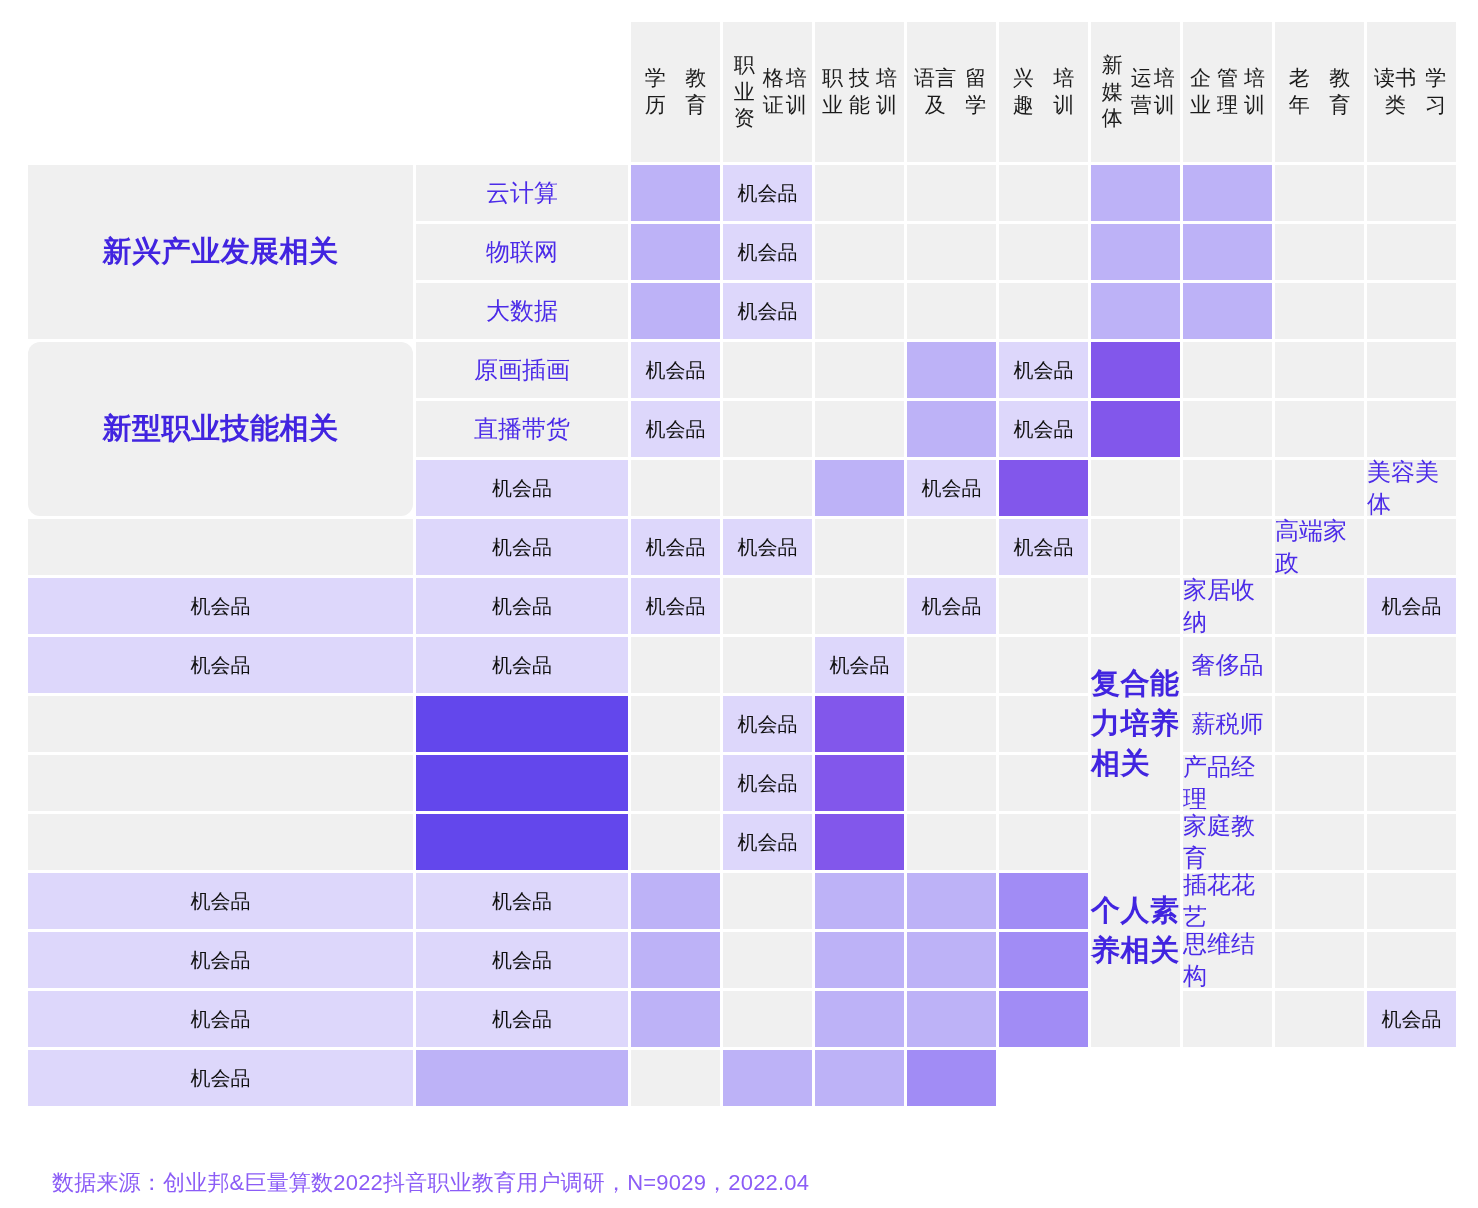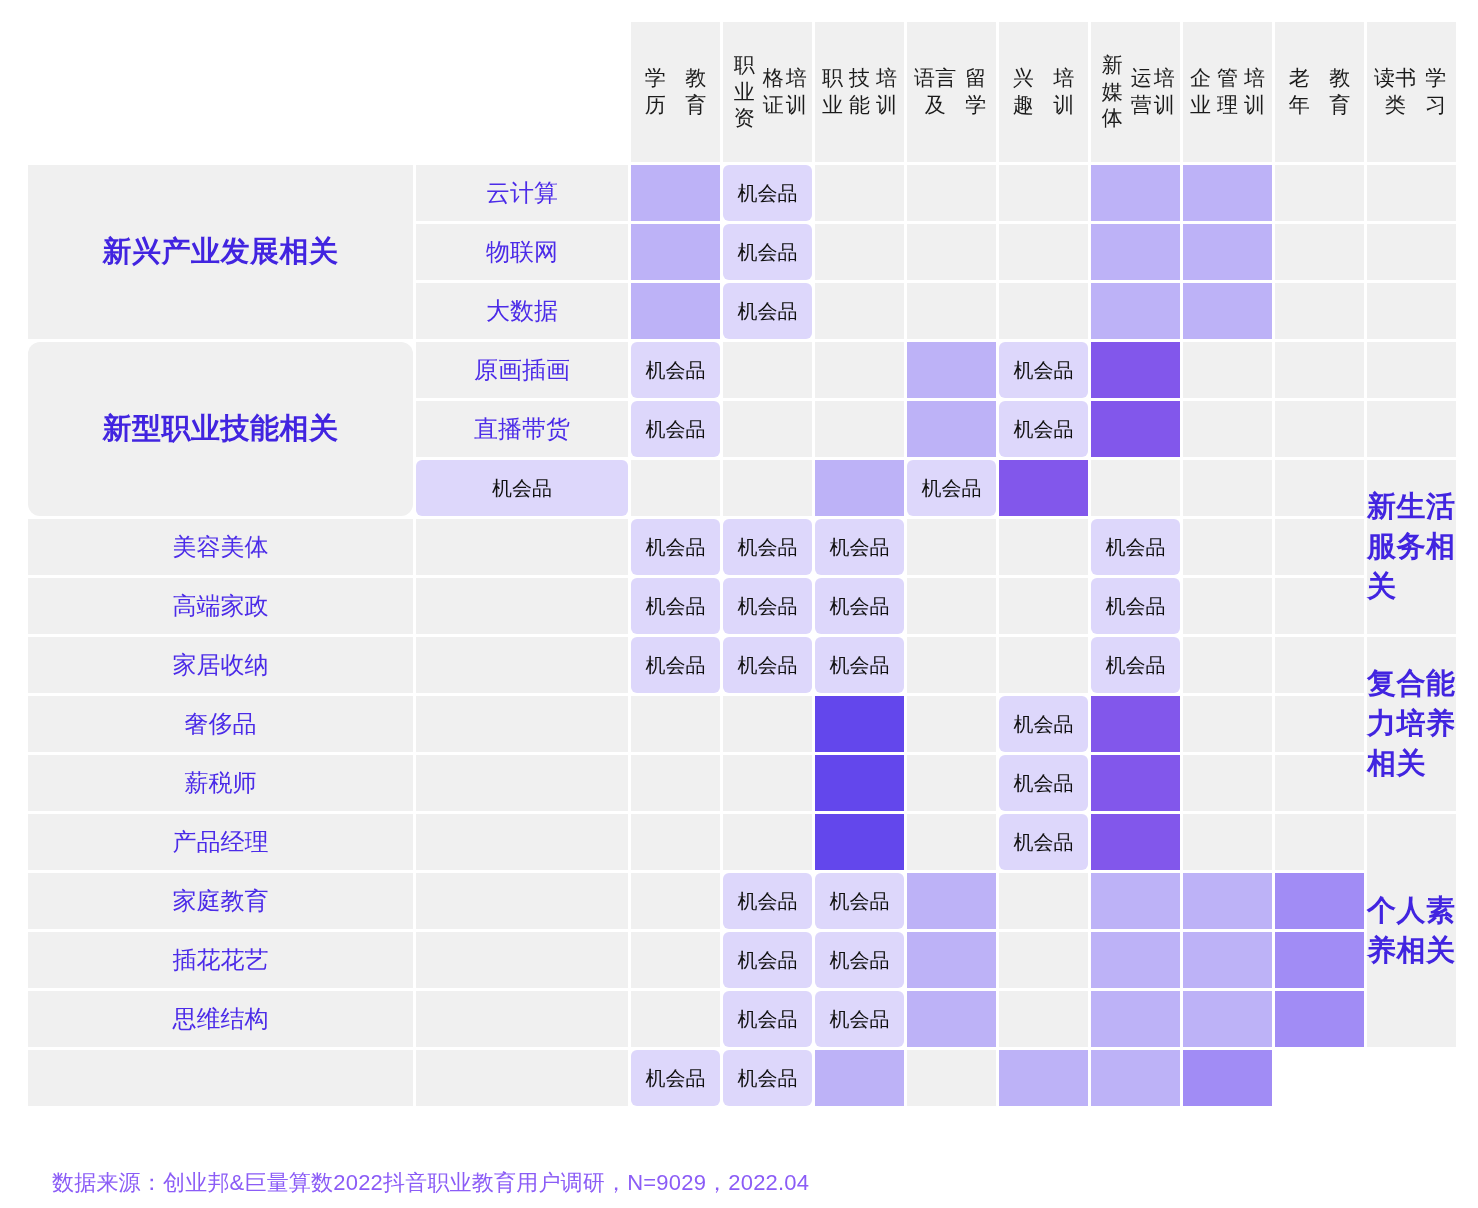--- a/index.html
+++ b/index.html
@@ -61,21 +61,21 @@
 
   
   .cell{
     height:56px;
     display:flex; align-items:center; justify-content:center;
     font-size:20px;
     color:#111111;
     white-space:nowrap;
   }
   .c-empty { background:#f0f0f0; }
-  .c-chance{ background:#ddd7fb;border-radius:6px; }
+  .c-chance{ background:#ddd7fb; }
   .c-l1    { background:#bdb2f7; }
   .c-l2    { background:#a18cf5; }
   .c-l3    { background:#8257eb; }
   .c-l4    { background:#6347ec; }
 
   
   .footer{
     position:absolute;
     left:52px; top:1168px;
     font-size:22px;
@@ -185,21 +185,20 @@
       <div class="cell c-empty"></div>
       <div class="cell c-chance">机会品</div>
       <div class="cell c-empty"></div>
       <div class="cell c-empty"></div>
       <div class="cell c-l1"></div>
       <div class="cell c-chance">机会品</div>
       <div class="cell c-l3"></div>
       <div class="cell c-empty"></div>
       <div class="cell c-empty"></div>
       <div class="cell c-empty"></div>
-      <div class="group" style="grid-row: span 3;">新生活服务相关</div>
       <div class="rowlabel">美容美体</div>
       <div class="cell c-empty"></div>
       <div class="cell c-chance">机会品</div>
       <div class="cell c-chance">机会品</div>
       <div class="cell c-chance">机会品</div>
       <div class="cell c-empty"></div>
       <div class="cell c-empty"></div>
       <div class="cell c-chance">机会品</div>
       <div class="cell c-empty"></div>
       <div class="cell c-empty"></div>

